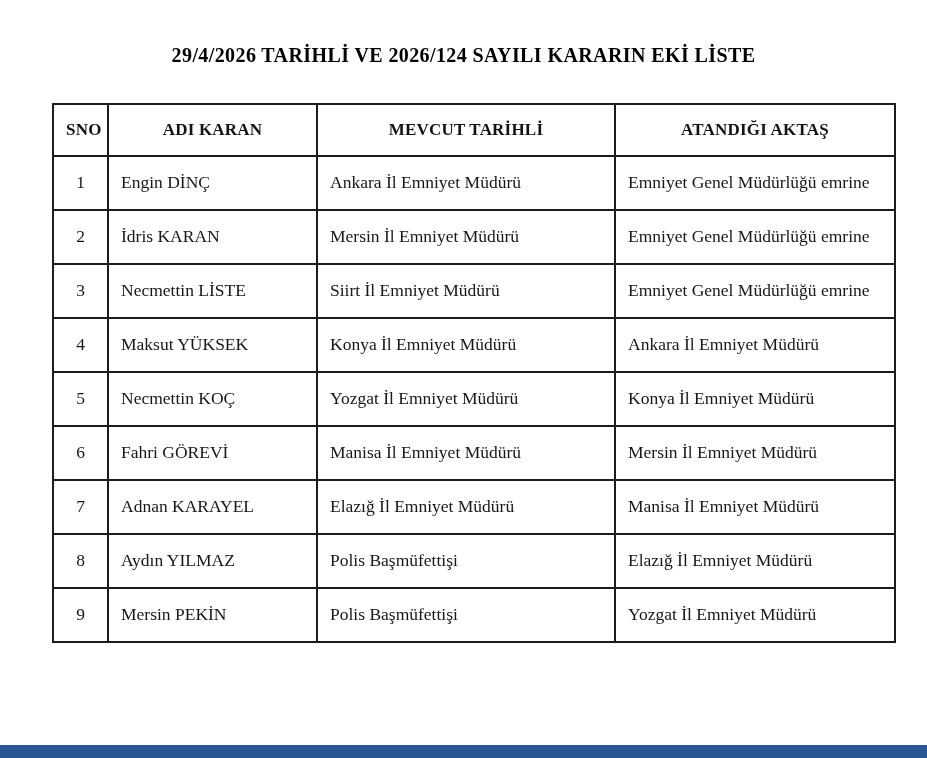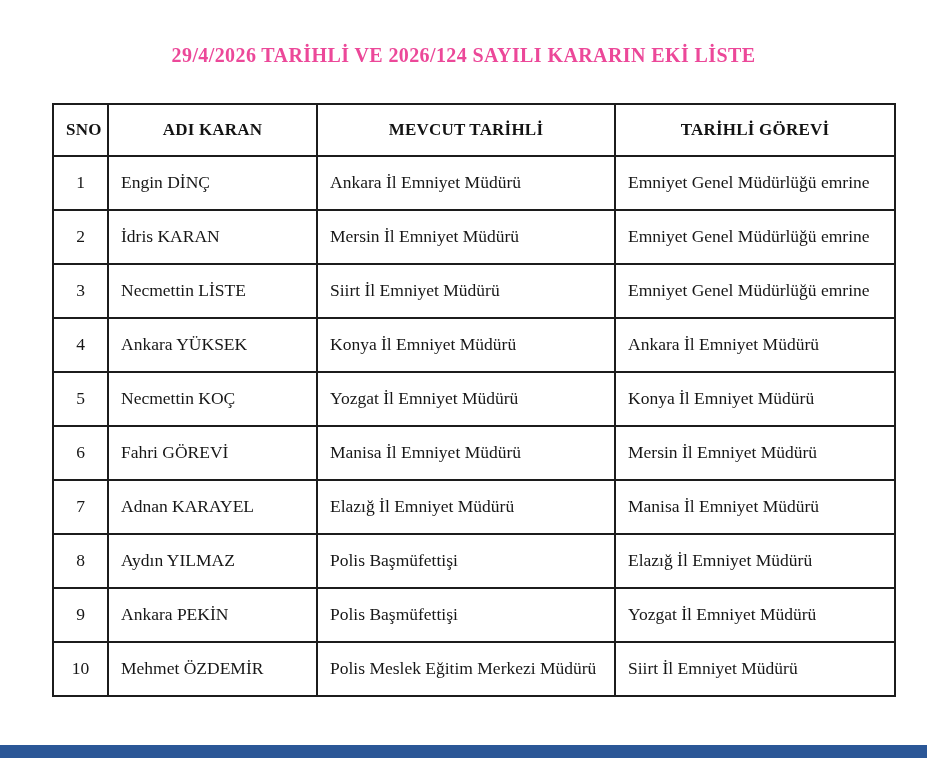--- a/index.html
+++ b/index.html
@@ -14,21 +14,21 @@
   }
   .doc-title {
     position: absolute;
     top: 44px;
     left: 0;
     width: 100%;
     text-align: center;
     font-size: 20px;
     font-weight: bold;
     letter-spacing: 0.4px;
-    color: #ec4899;
+    color: #000000;
   }
   table.annex {
     position: absolute;
     top: 103px;
     left: 52px;
     width: 842px;
     border-collapse: collapse;
     table-layout: fixed;
   }
   table.annex col.c-sno      { width: 55px; }
@@ -73,21 +73,21 @@
       <col class="c-sno">
         <col class="c-name">
         <col class="c-current">
         <col class="c-assigned">
     </colgroup>
     <thead>
       <tr>
         <th>SNO</th>
         <th>ADI KARAN</th>
         <th>MEVCUT TARİHLİ</th>
-        <th>TARİHLİ GÖREVİ</th>
+        <th>ATANDIĞI AKTAŞ</th>
       </tr>
     </thead>
     <tbody>
         <tr>
       <td class="cell-sno">1</td>
       <td class="cell-name">Engin DİNÇ</td>
       <td class="cell-current">Ankara İl Emniyet Müdürü</td>
       <td class="cell-assigned">Emniyet Genel Müdürlüğü emrine</td>
     </tr>
         <tr>
@@ -97,21 +97,21 @@
       <td class="cell-assigned">Emniyet Genel Müdürlüğü emrine</td>
     </tr>
         <tr>
       <td class="cell-sno">3</td>
       <td class="cell-name">Necmettin LİSTE</td>
       <td class="cell-current">Siirt İl Emniyet Müdürü</td>
       <td class="cell-assigned">Emniyet Genel Müdürlüğü emrine</td>
     </tr>
         <tr>
       <td class="cell-sno">4</td>
-      <td class="cell-name">Ankara YÜKSEK</td>
+      <td class="cell-name">Maksut YÜKSEK</td>
       <td class="cell-current">Konya İl Emniyet Müdürü</td>
       <td class="cell-assigned">Ankara İl Emniyet Müdürü</td>
     </tr>
         <tr>
       <td class="cell-sno">5</td>
       <td class="cell-name">Necmettin KOÇ</td>
       <td class="cell-current">Yozgat İl Emniyet Müdürü</td>
       <td class="cell-assigned">Konya İl Emniyet Müdürü</td>
     </tr>
         <tr>
@@ -127,28 +127,22 @@
       <td class="cell-assigned">Manisa İl Emniyet Müdürü</td>
     </tr>
         <tr>
       <td class="cell-sno">8</td>
       <td class="cell-name">Aydın YILMAZ</td>
       <td class="cell-current">Polis Başmüfettişi</td>
       <td class="cell-assigned">Elazığ İl Emniyet Müdürü</td>
     </tr>
         <tr>
       <td class="cell-sno">9</td>
-      <td class="cell-name">Ankara PEKİN</td>
+      <td class="cell-name">Mersin PEKİN</td>
       <td class="cell-current">Polis Başmüfettişi</td>
       <td class="cell-assigned">Yozgat İl Emniyet Müdürü</td>
-    </tr>
-        <tr>
-      <td class="cell-sno">10</td>
-      <td class="cell-name">Mehmet ÖZDEMİR</td>
-      <td class="cell-current">Polis Meslek Eğitim Merkezi Müdürü</td>
-      <td class="cell-assigned">Siirt İl Emniyet Müdürü</td>
     </tr>
       </tbody>
   </table>
 
   <div class="bottom-bar" style="background: rgb(43, 87, 151);"></div>
 
 </div>
 
 </body></html>

